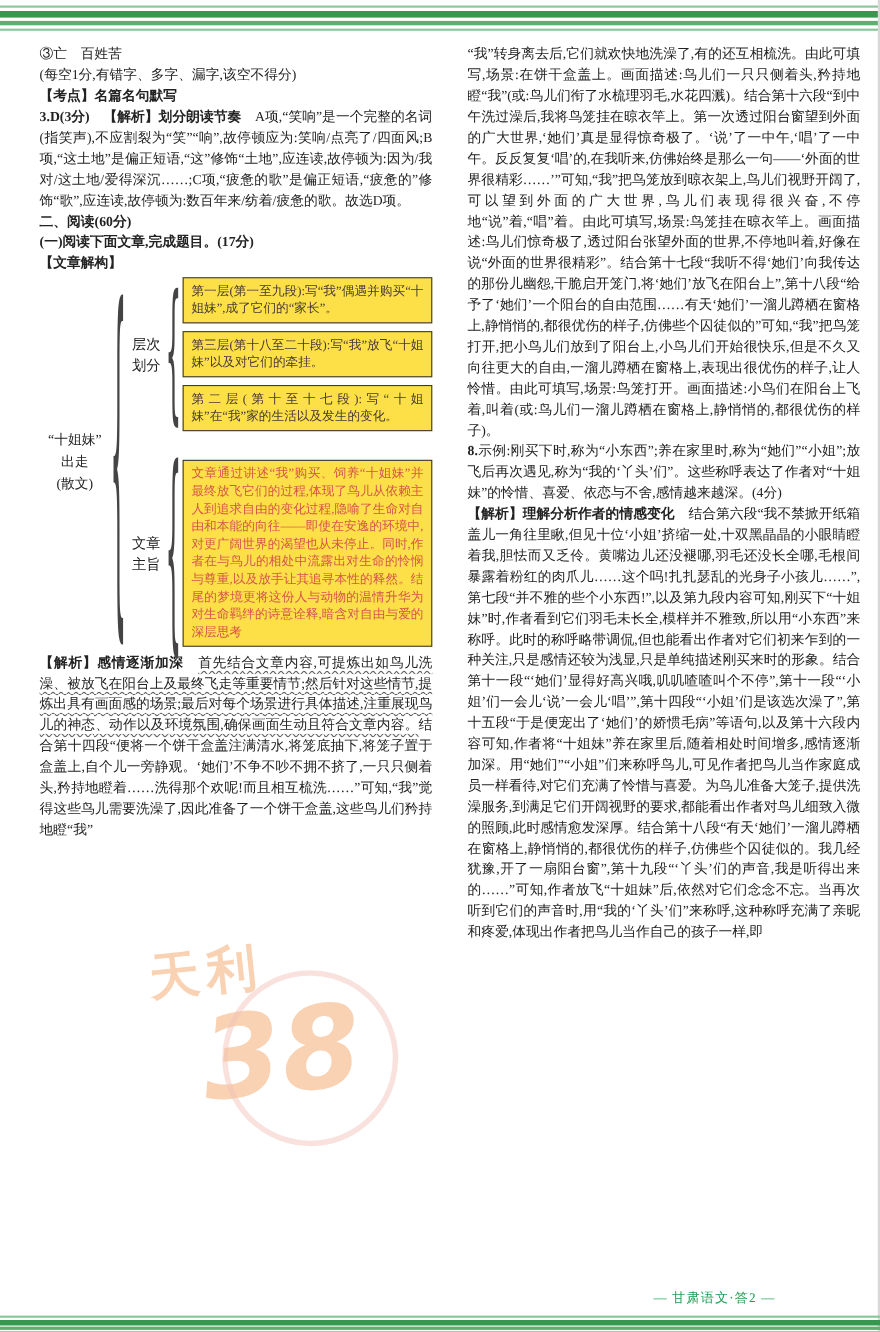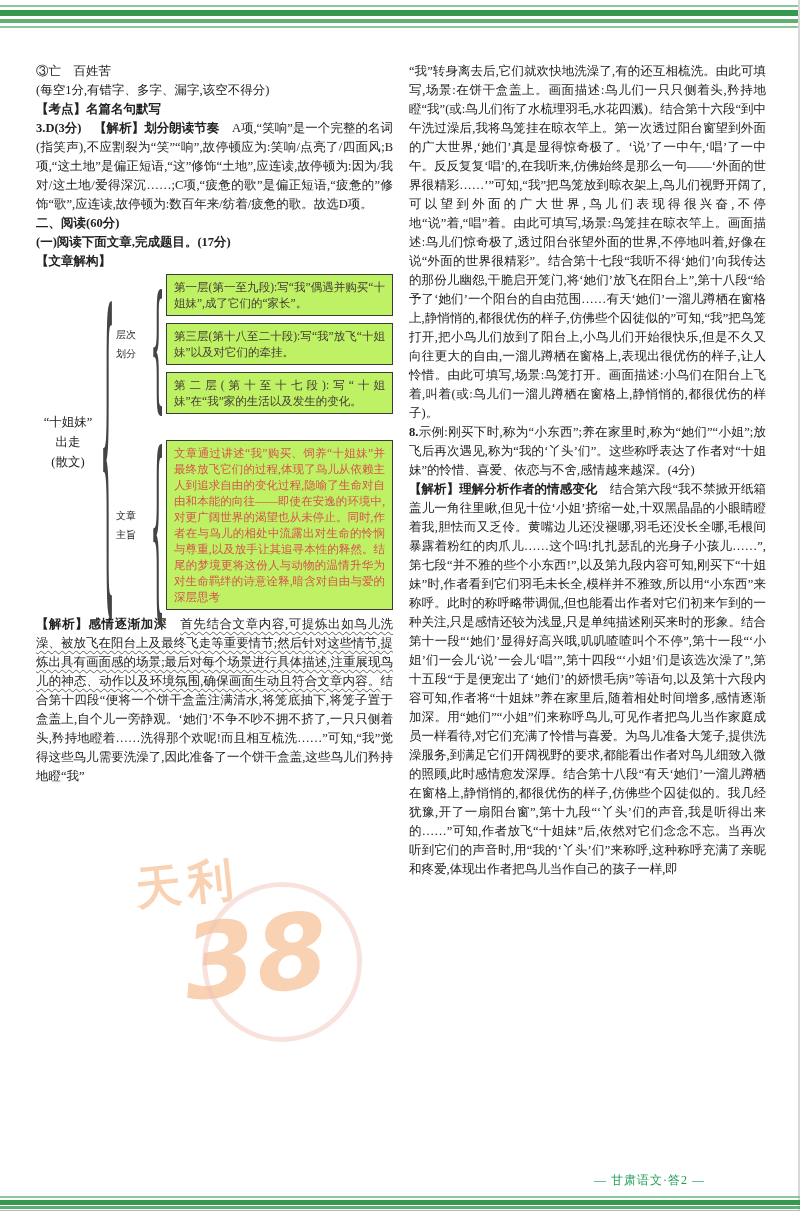--- a/index.html
+++ b/index.html
@@ -2,39 +2,39 @@
 <html><head>
 <meta charset="utf-8">
 <style>
   html,body{margin:0;padding:0;}
   body{
     width:800px;height:1211px;position:relative;background:#ffffff;overflow:hidden;
     font-family:"Liberation Serif","DejaVu Serif",serif;color:#222;
   }
   .edge-bar{position:absolute;left:0;right:0;}
   .side-edge{position:absolute;top:0;bottom:0;width:2px;background:#d8d8d8;}
-  .content{position:absolute;top:62px;left:36px;display:flex;gap:16px;}
+  .content{position:absolute;top:40px;left:36px;display:flex;gap:32px;}
   .col{width:357px;font-size:12.5px;line-height:19px;text-align:justify;}
   .col p{margin:0;}
   .b{font-weight:bold;}
   .wavy{text-decoration:underline wavy rgba(70,70,70,.85);text-decoration-thickness:1px;text-underline-offset:3px;}
 
   
   .diagram{display:flex;align-items:center;margin:3px 0 5px 0;}
   .diag-root{width:64px;flex:none;text-align:center;font-size:12.5px;line-height:20px;}
   .brace{flex:none;display:flex;align-items:center;justify-content:center;width:16px;color:#444;}
   .brace span{display:inline-block;font-size:30px;font-family:"DejaVu Sans",sans-serif;transform-origin:center;}
   .s-root span{transform:scaleY(11.5) scaleX(.75);}
   .s-layers span{transform:scaleY(4.6) scaleX(.75);}
   .s-theme span{transform:scaleY(6.6) scaleX(.75);}
   .diag-branches{display:flex;flex-direction:column;gap:26px;flex:1;}
   .branch{display:flex;align-items:center;}
-  .branch-label{width:34px;flex:none;font-size:10px;line-height:19px;}
+  .branch-label{width:34px;flex:none;text-align:center;font-size:13px;line-height:19px;}
   .boxes{flex:1;display:flex;flex-direction:column;gap:7px;}
-  .dbox{border:1px solid #3a3a3a;padding:4px 7px;font-size:11.5px;line-height:16px;text-align:justify;background:#bef264;}
+  .dbox{border:1px solid #3a3a3a;padding:4px 7px;font-size:11.5px;line-height:16px;text-align:justify;background:#fde047;}
   .dbox.layer{color:#453a34;}
   .dbox.theme{color:#d6544e;}
 
   .q7block{padding-left:14px;}
   .q7block .first{text-indent:-14px;}
 
   .footer-label{position:absolute;bottom:22px;right:95px;font-size:12px;font-weight:normal;color:#1f9d55;letter-spacing:1px;}
 
   .watermark{position:absolute;left:140px;top:845px;width:260px;opacity:.38;transform:rotate(-6deg);
     color:#f08a3c;font-family:"DejaVu Sans",sans-serif;pointer-events:none;z-index:5;}

